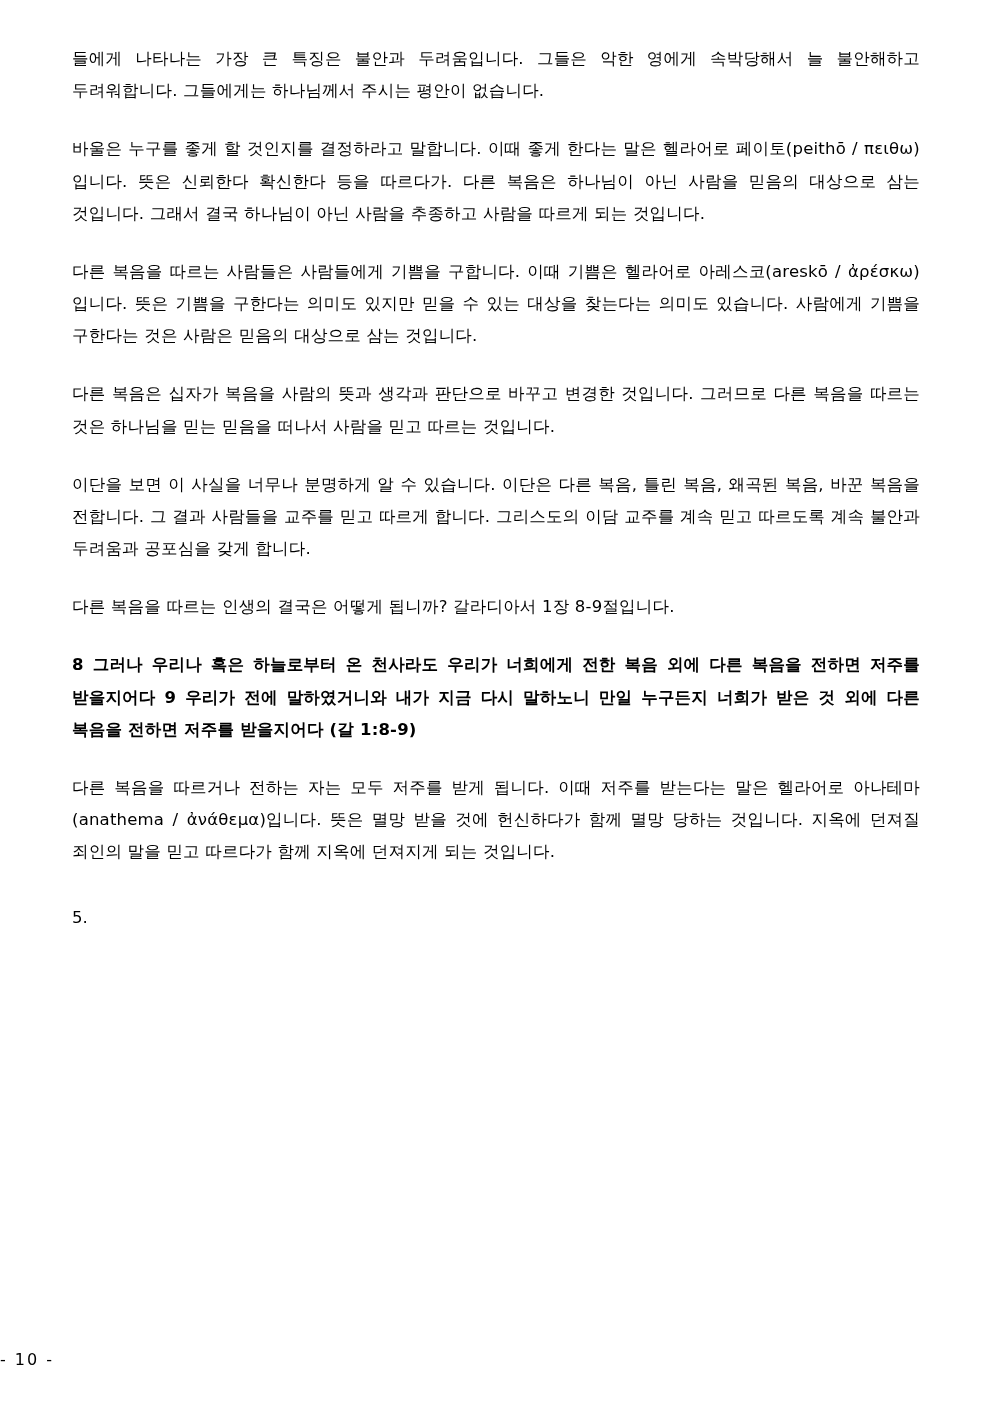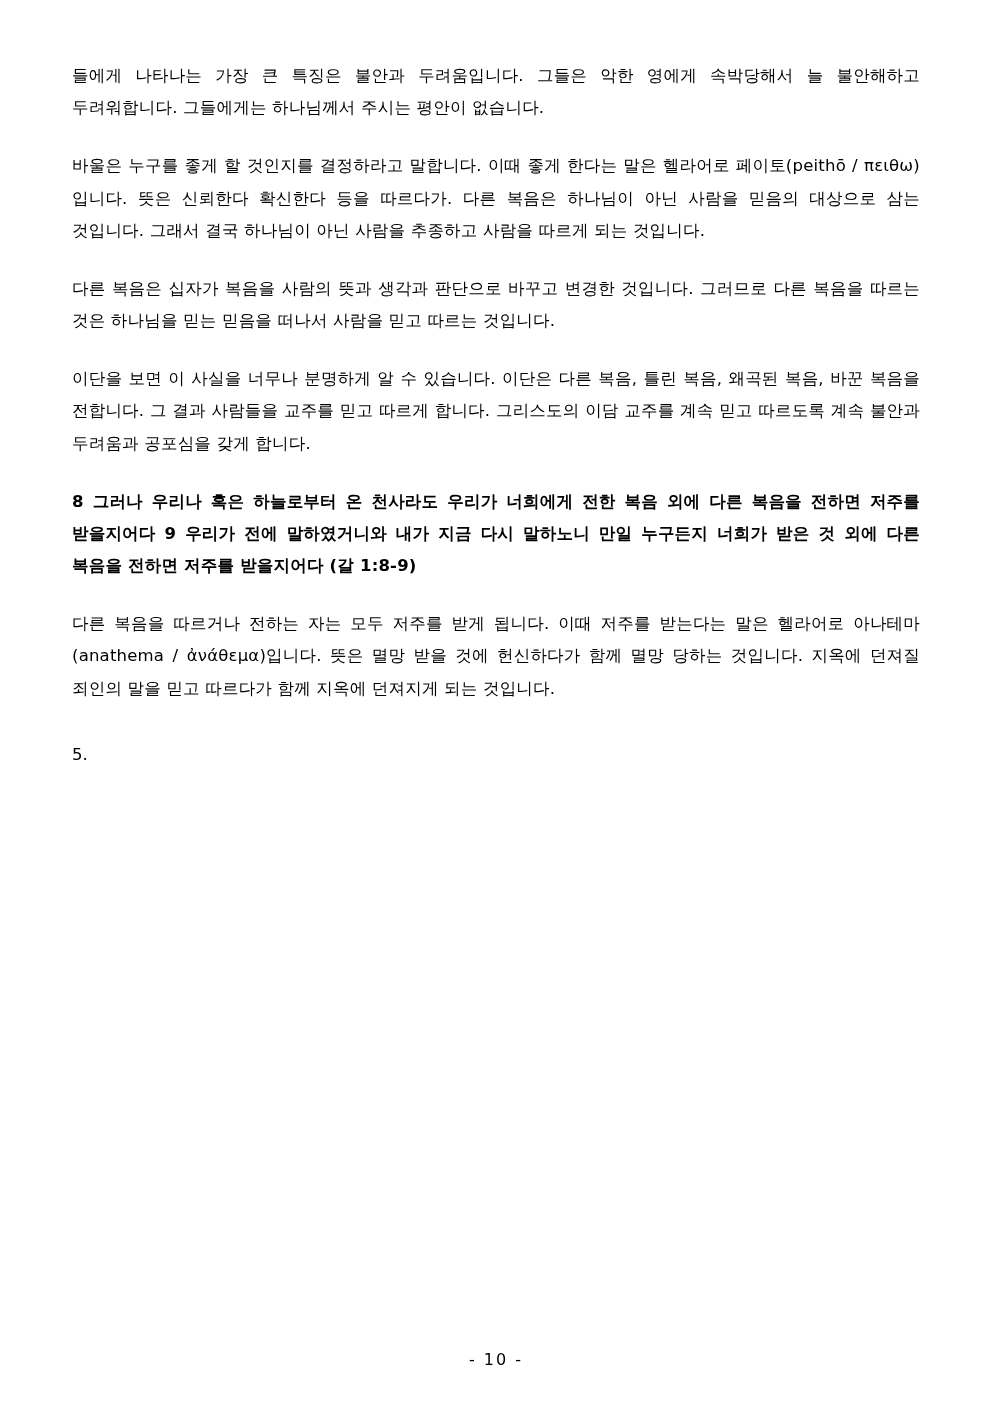--- a/index.html
+++ b/index.html
@@ -13,21 +13,21 @@
     font-family: "DejaVu Sans", "Liberation Sans", sans-serif;
     color: #000000;
     position: relative;
     overflow: hidden;
   }
   .page {
     position: relative;
     width: 992px;
     height: 1403px;
     box-sizing: border-box;
-    padding: 60px 72px 0 72px;
+    padding: 43px 72px 0 72px;
   }
   .para {
     font-size: 16.5px;
     line-height: 1.95;
     text-align: justify;
     text-justify: inter-character;
     letter-spacing: 0.2px;
     margin: 0 0 26px 0;
     word-break: keep-all;
   }
@@ -40,41 +40,43 @@
   .section-num {
     font-size: 16.5px;
     line-height: 1.95;
     margin: 34px 0 0 0;
   }
   .footer {
     position: absolute;
     left: 0;
     right: 0;
     bottom: 34px;
-    text-align: center;
+    text-align: left;
     font-size: 16px;
     letter-spacing: 2px;
   }
 </style>
 </head>
 <body>
 
 <div class="page">
 
   <p class="para">들에게 나타나는 가장 큰 특징은 불안과 두려움입니다. 그들은 악한 영에게 속박당해서 늘 불안해하고 두려워합니다. 그들에게는 하나님께서 주시는 평안이 없습니다.</p>
 
 
 
   <p class="para">바울은 누구를 좋게 할 것인지를 결정하라고 말합니다. 이때 좋게 한다는 말은 헬라어로 페이토(peithō / πειθω)입니다. 뜻은 신뢰한다 확신한다 등을 따르다가. 다른 복음은 하나님이 아닌 사람을 믿음의 대상으로 삼는 것입니다. 그래서 결국 하나님이 아닌 사람을 추종하고 사람을 따르게 되는 것입니다.</p>
 
+  <p class="para">다른 복음을 따르는 사람들은 사람들에게 기쁨을 구합니다. 이때 기쁨은 헬라어로 아레스코(areskō / ἀρέσκω)입니다. 뜻은 기쁨을 구한다는 의미도 있지만 믿을 수 있는 대상을 찾는다는 의미도 있습니다. 사람에게 기쁨을 구한다는 것은 사람은 믿음의 대상으로 삼는 것입니다.</p>
 
   <p class="para">다른 복음은 십자가 복음을 사람의 뜻과 생각과 판단으로 바꾸고 변경한 것입니다. 그러므로 다른 복음을 따르는 것은 하나님을 믿는 믿음을 떠나서 사람을 믿고 따르는 것입니다.</p>
 
   <p class="para">이단을 보면 이 사실을 너무나 분명하게 알 수 있습니다. 이단은 다른 복음, 틀린 복음, 왜곡된 복음, 바꾼 복음을 전합니다. 그 결과 사람들을 교주를 믿고 따르게 합니다. 그리스도의 이담 교주를 계속 믿고 따르도록 계속 불안과 두려움과 공포심을 갖게 합니다.</p>
 
+  <p class="para">다른 복음을 따르는 인생의 결국은 어떻게 됩니까? 갈라디아서 1장 8-9절입니다.</p>
 
   <p class="para bold">8 그러나 우리나 혹은 하늘로부터 온 천사라도 우리가 너희에게 전한 복음 외에 다른 복음을 전하면 저주를 받을지어다 9 우리가 전에 말하였거니와 내가 지금 다시 말하노니 만일 누구든지 너희가 받은 것 외에 다른 복음을 전하면 저주를 받을지어다 (갈 1:8-9)</p>
 
   <p class="para last">다른 복음을 따르거나 전하는 자는 모두 저주를 받게 됩니다. 이때 저주를 받는다는 말은 헬라어로 아나테마(anathema / ἀνάθεμα)입니다. 뜻은 멸망 받을 것에 헌신하다가 함께 멸망 당하는 것입니다. 지옥에 던져질 죄인의 말을 믿고 따르다가 함께 지옥에 던져지게 되는 것입니다.</p>
 
   <p class="section-num">5.</p>
 
   <div class="footer">-  10  -</div>
 
 </div>

